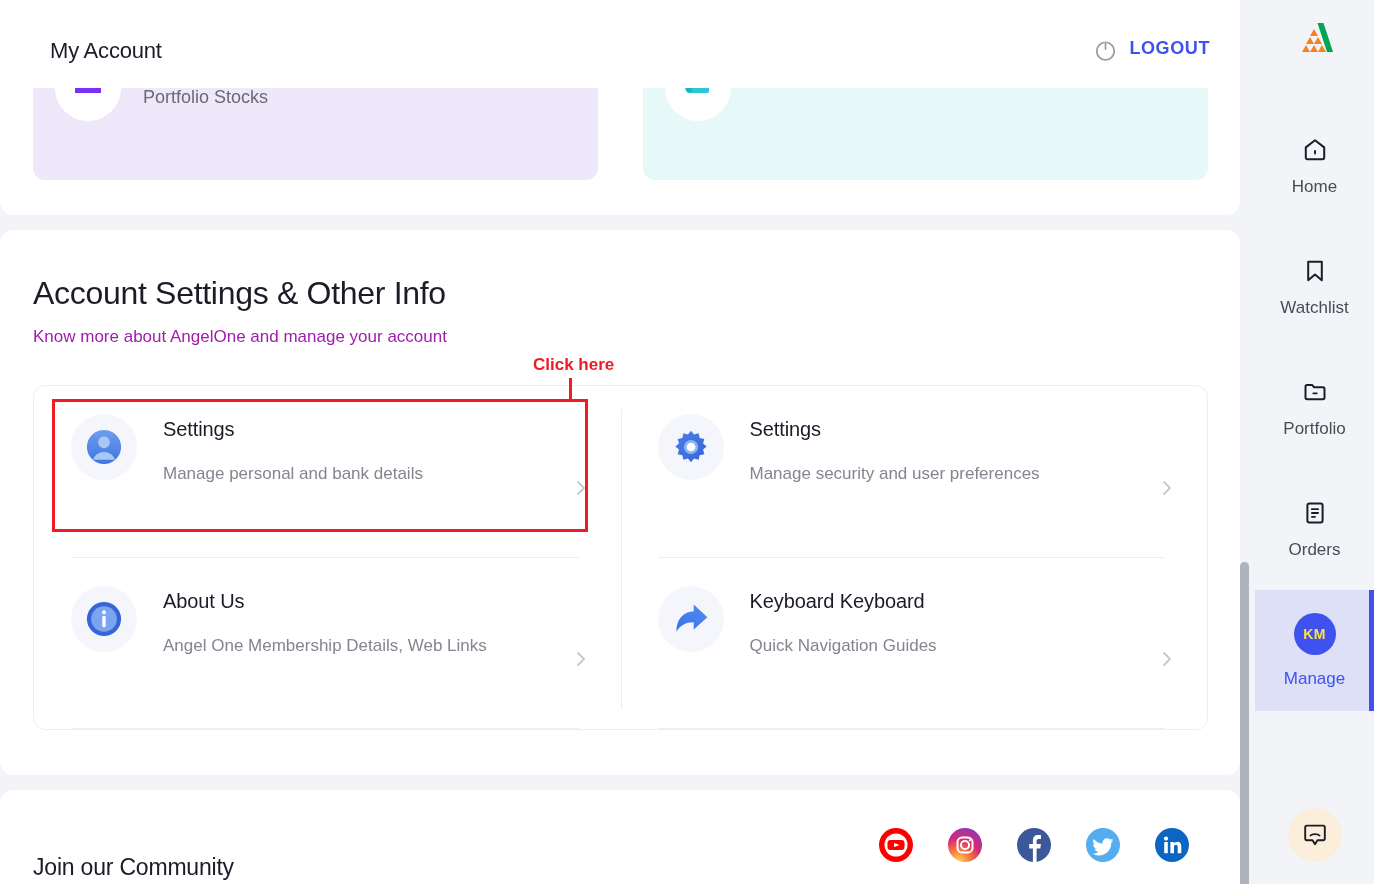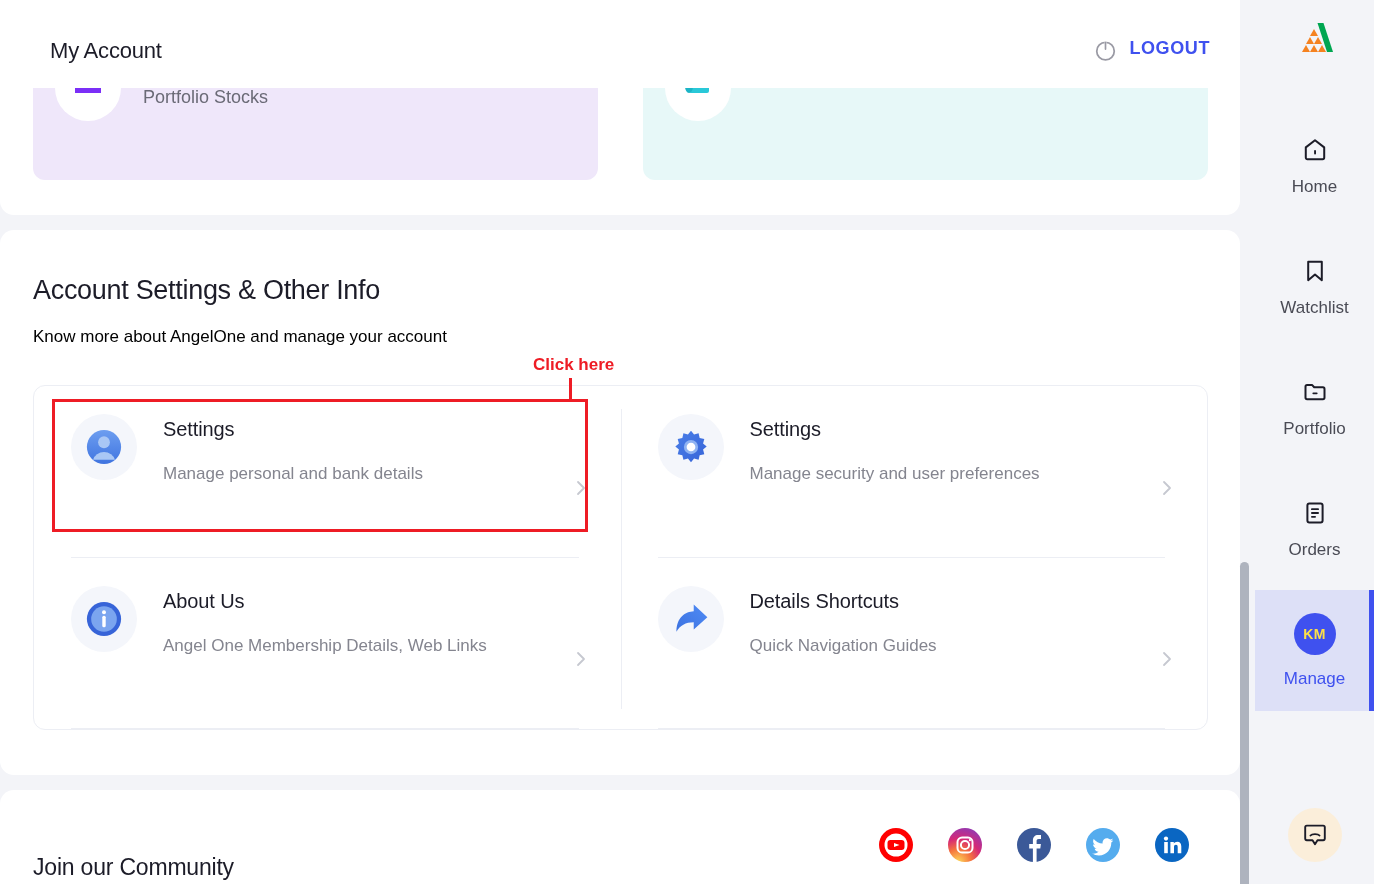--- a/index.html
+++ b/index.html
@@ -98,29 +98,29 @@
   .settings-card {
     position: absolute;
     left: 0; top: 230px;
     width: 1240px; height: 545px;
     background: #ffffff;
     border-radius: 14px;
   }
   .settings-title {
     position: absolute;
     left: 33px; top: 45px;
-    font-size: 27px;
+    font-size: 32px;
     color: #1c1c28;
     letter-spacing: -0.3px;
   }
   .settings-sub {
     position: absolute;
     left: 33px; top: 97px;
     font-size: 17px;
-    color: #000000;
+    color: #a21caf;
   }
   .tiles-grid {
     position: absolute;
     left: 33px; top: 155px;
     width: 1175px; height: 345px;
     border: 1px solid #eceef4;
     border-radius: 12px;
   }
   .tiles-inner {
     position: relative;
@@ -433,21 +433,21 @@
                 <defs>
                   <linearGradient id="sa" x1="0" y1="1" x2="1" y2="0">
                     <stop offset="0" stop-color="#3c72e0"></stop>
                       <stop offset="1" stop-color="#4f8bf5"></stop>
                   </linearGradient>
                 </defs>
                 <path d="M6 36 C6 20 16 14 25 13.5 L25 6 L40 20 L25 33.5 L25 25.5 C16 25.5 10 29 6 36 Z" fill="url(#sa)"></path>
               </svg>
             </div>
             <div class="tile-body">
-              <div class="tile-name">Details Shortcuts</div>
+              <div class="tile-name">Keyboard Keyboard</div>
               <div class="tile-desc">Quick Navigation Guides</div>
             </div>
             <svg class="tile-chevron" viewBox="0 0 20 20">
               <path d="M7 4 L13 10 L7 16" fill="none" stroke="#c6c8d0" stroke-width="1.8" stroke-linecap="round" stroke-linejoin="round"></path>
             </svg>
             <div class="tile-hdiv"></div>
           </div>
 
         </div>
       </div>

